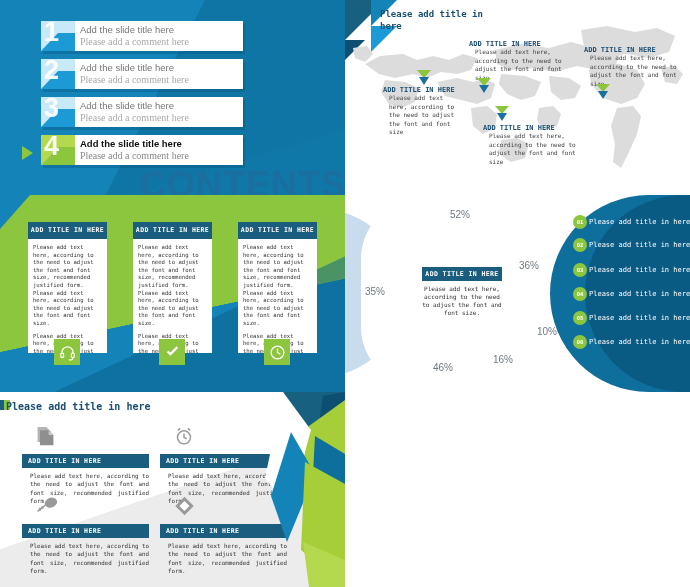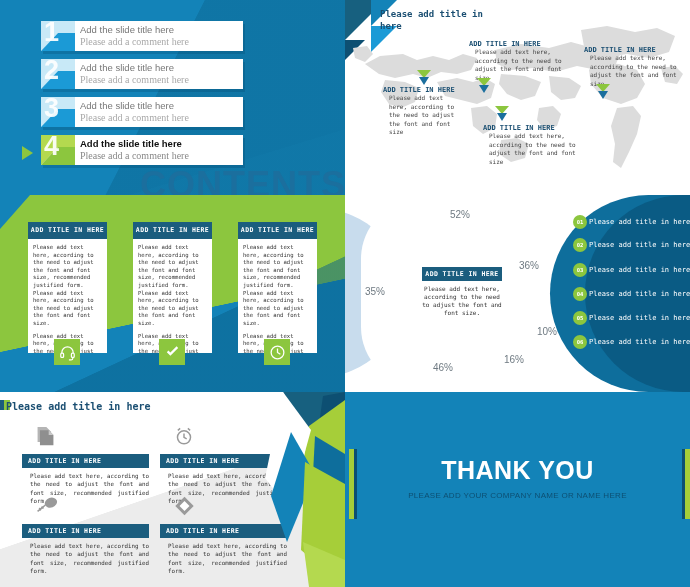--- a/index.html
+++ b/index.html
@@ -399,21 +399,21 @@
 
   <div class="slide s4">
     <div class="rightfield"></div>
     <div class="rightfield2"></div>
     <div class="leftarc"></div>
     <div class="leftarc-cut"></div>
 
     <div class="pct" style="left:105px; top:14px;">52%</div>
     <div class="pct" style="left:174px; top:65px;">36%</div>
     <div class="pct" style="left:192px; top:131px;">10%</div>
-    <div class="pct" style="left:148px; top:159px;margin-left:11px;">16%</div>
+    <div class="pct" style="left:148px; top:159px;">16%</div>
     <div class="pct" style="left:88px; top:167px;">46%</div>
     <div class="pct" style="left:20px; top:91px;">35%</div>
 
     <div class="centerbox">
       <div class="cbhead">ADD TITLE IN HERE</div>
       <div class="cbbody">Please add text here, according to the need to adjust the font and font size.</div>
     </div>
 
     <div class="litem" style="top:20px;">
       <div class="lbadge">01</div>
@@ -498,20 +498,14 @@
       <polygon points="56,34 92,8 92,96 50,72" fill="#a6ce39"></polygon>
       <polygon points="30,0 58,38 36,118 12,86" fill="#ffffff"></polygon>
       <polygon points="38,40 62,82 34,150 18,104" fill="#1383b8"></polygon>
       <polygon points="62,44 92,62 92,160 58,120" fill="#0e6e9c"></polygon>
       <polygon points="52,70 92,92 92,195 48,158" fill="#a6ce39"></polygon>
       <polygon points="50,150 92,168 92,195 56,195" fill="#b4d94f"></polygon>
       <polygon points="0,0 30,0 8,22" fill="#ffffff" opacity="0"></polygon>
     </svg>
   </div>
 
-  <div class="slide s6">
-    <div class="bar" style="left:4px; background:#a6ce39; border-right:3px solid #0d4f72;"></div>
-    <div class="bar" style="right:0px; background:#a6ce39; border-left:3px solid #0d4f72;"></div>
-    <div class="ty">THANK YOU</div>
-    <div class="tysub">PLEASE ADD YOUR COMPANY NAME OR NAME HERE</div>
-  </div>
 
 </div>
 
 </body></html>

